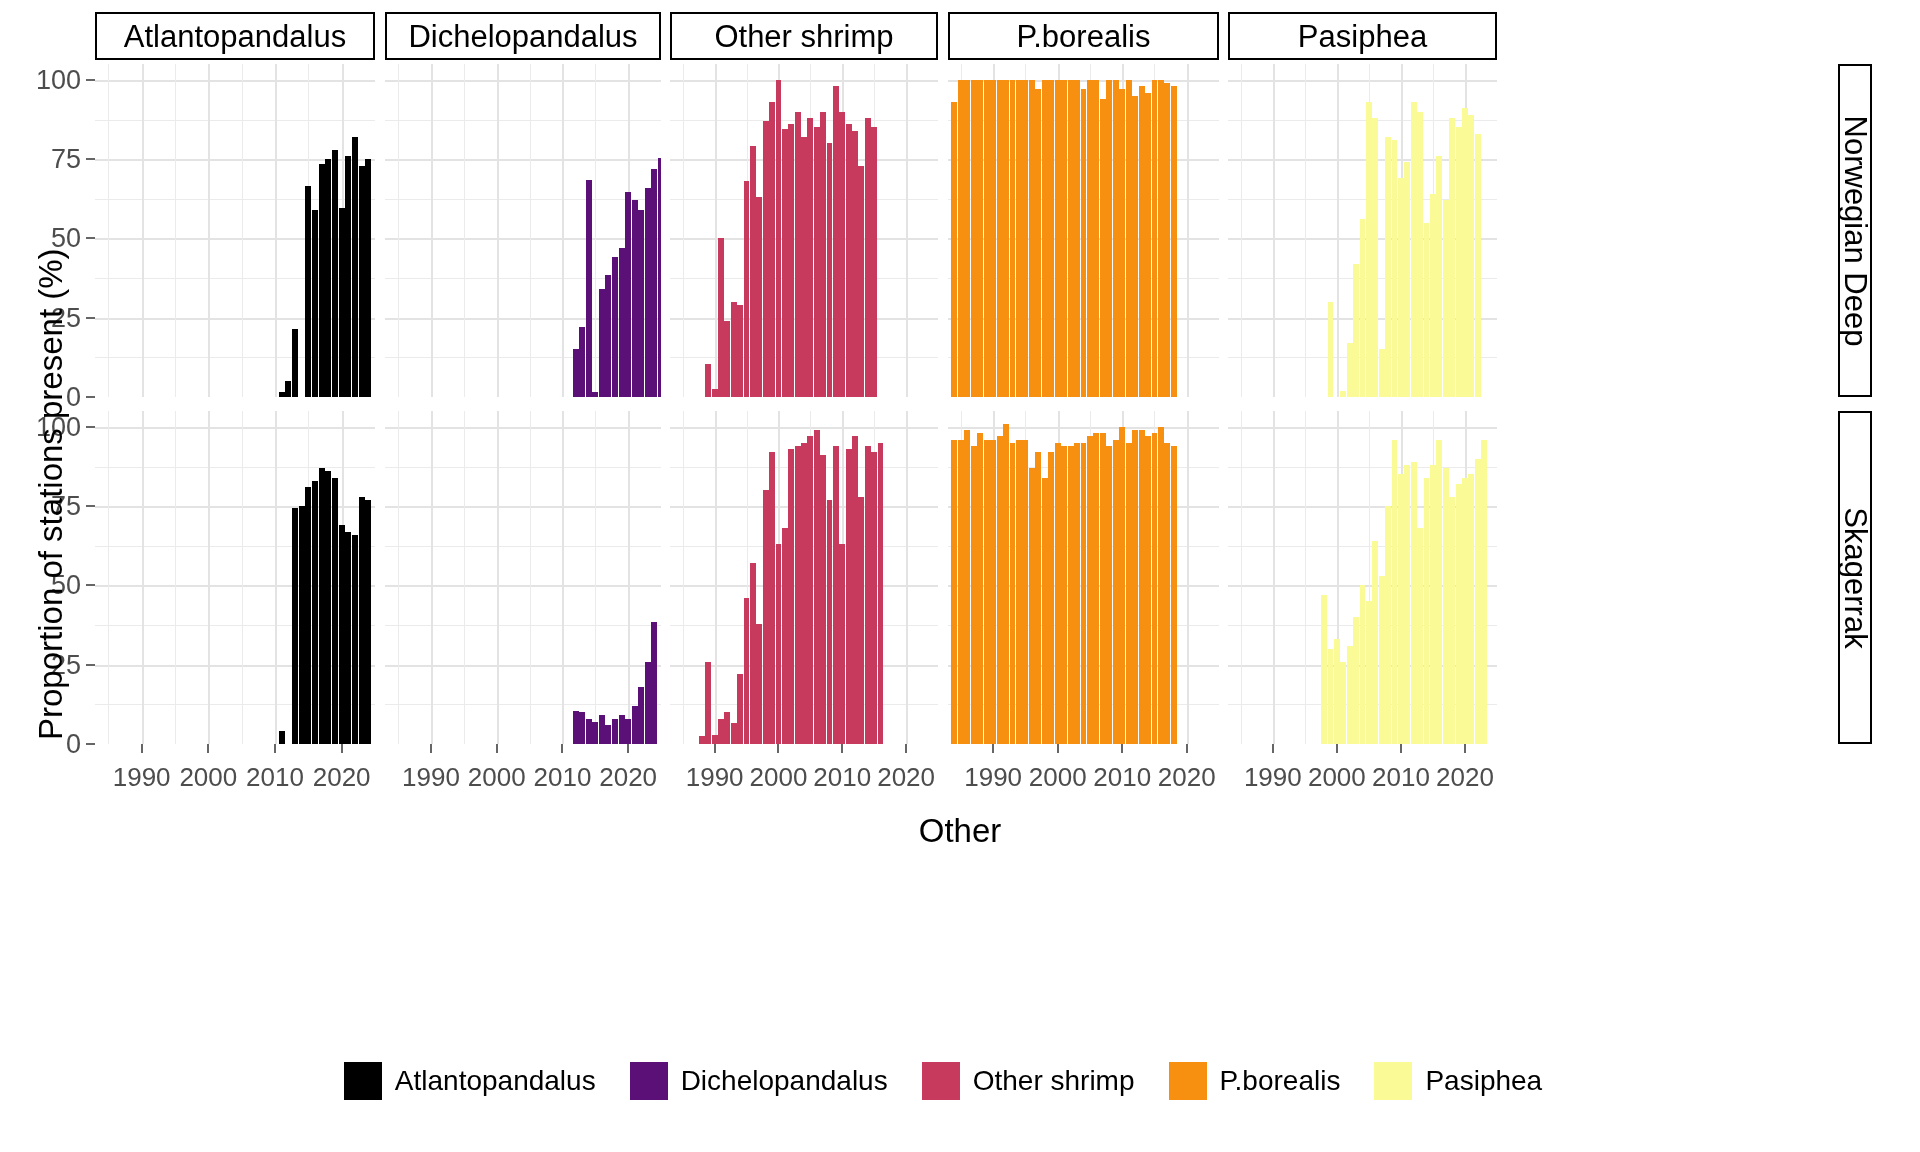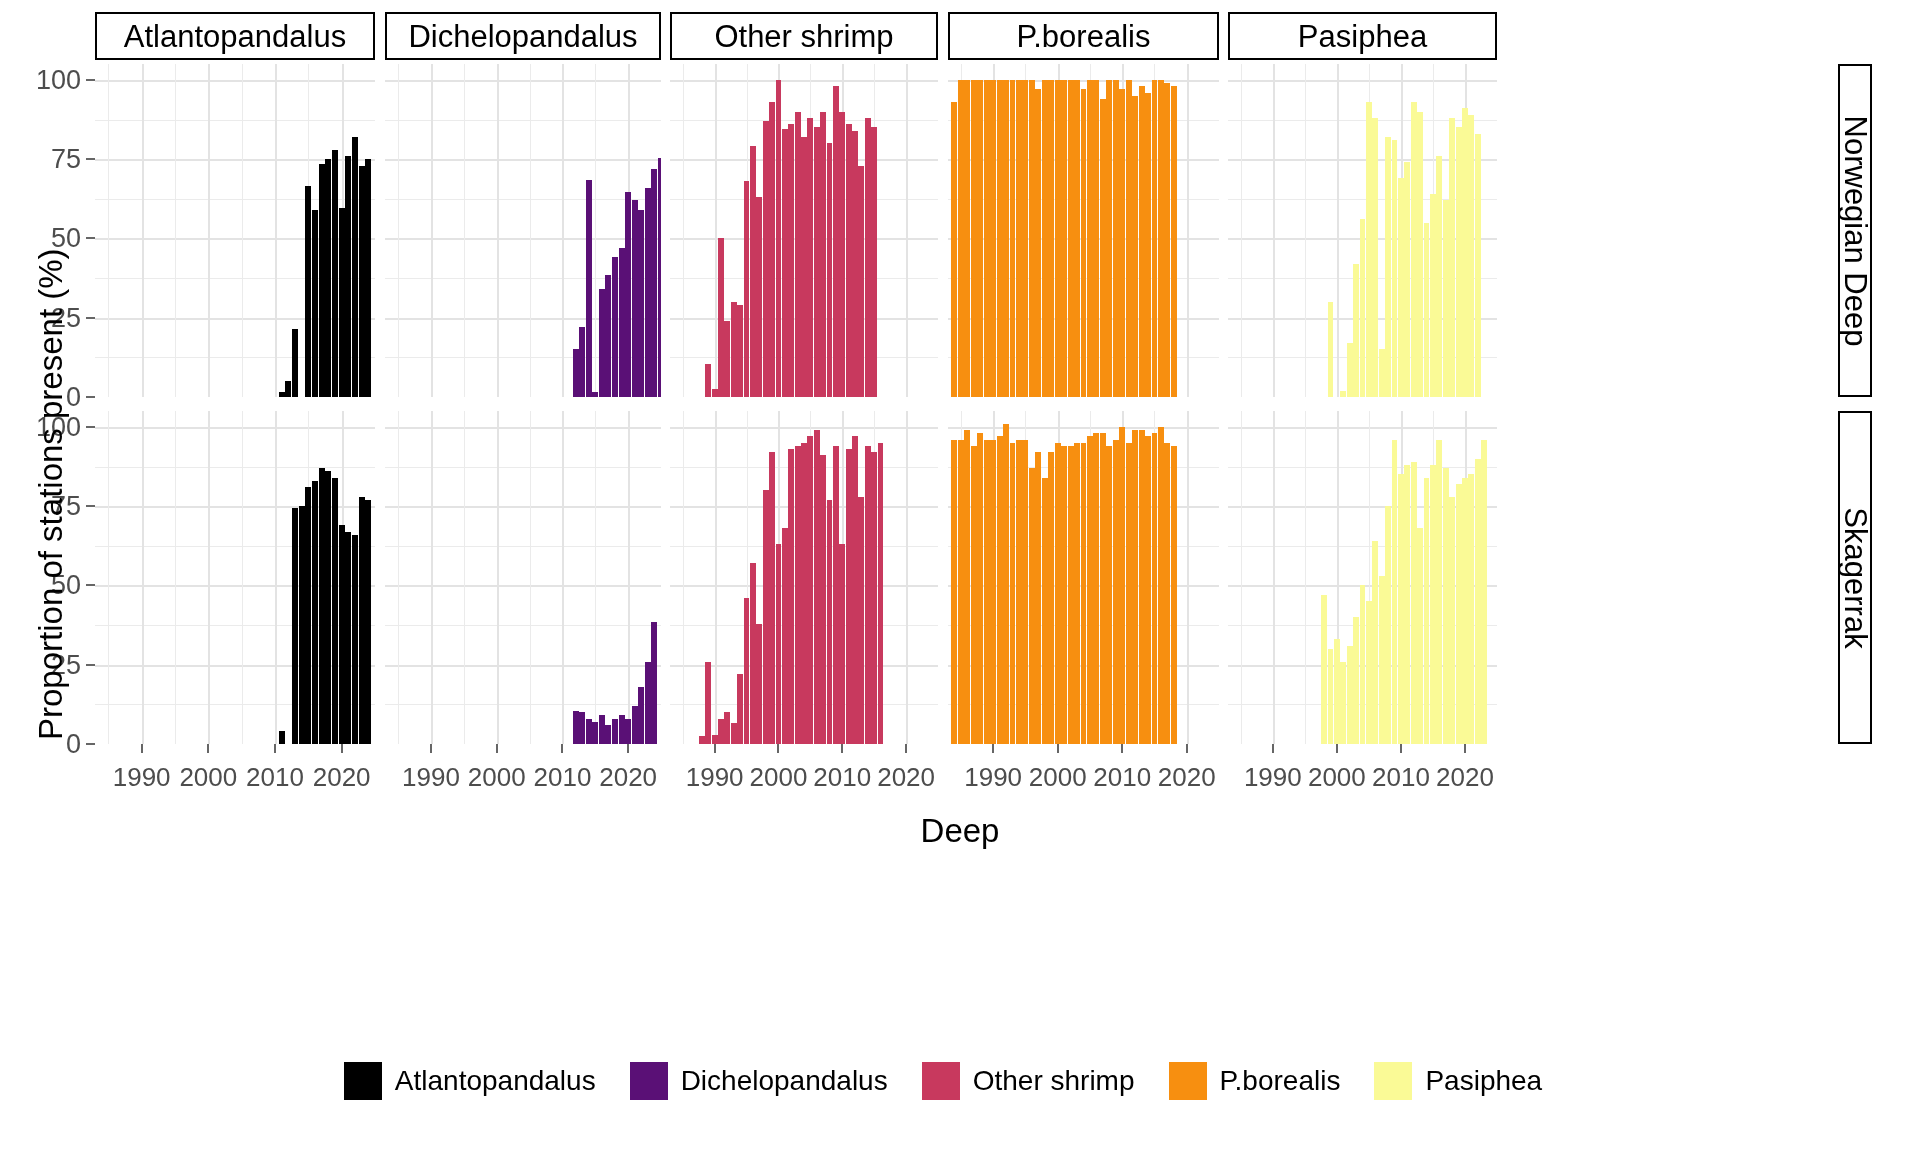--- a/index.html
+++ b/index.html
@@ -521,21 +521,21 @@
     <div class="xtick" style="left: 1186.74px; top: 762px;">2020</div>
     <div class="xtickmark" style="left: 1271.83px; top: 744px;"></div>
     <div class="xtick" style="left: 1272.83px; top: 762px;">1990</div>
     <div class="xtickmark" style="left: 1335.88px; top: 744px;"></div>
     <div class="xtick" style="left: 1336.88px; top: 762px;">2000</div>
     <div class="xtickmark" style="left: 1399.93px; top: 744px;"></div>
     <div class="xtick" style="left: 1400.93px; top: 762px;">2010</div>
     <div class="xtickmark" style="left: 1463.98px; top: 744px;"></div>
     <div class="xtick" style="left: 1464.98px; top: 762px;">2020</div>
     <div class="axis-title-y" style="left: 32px; top: 740px;">Proportion of stations present (%)</div>
-    <div class="axis-title-x" style="left: 0px; width: 1920px; top: 812px;">Deep</div>
+    <div class="axis-title-x" style="left: 0px; width: 1920px; top: 812px;">Other</div>
     <div class="legend" style="left: 0px; width: 1920px; top: 1062px; justify-content: center;">
       <div class="legend-item">
         <span class="legend-key" style="background: rgb(0, 0, 0);"></span>
         <span class="legend-label">Atlantopandalus</span>
       </div>
       <div class="legend-item">
         <span class="legend-key" style="background: rgb(90, 16, 118);"></span>
         <span class="legend-label">Dichelopandalus</span>
       </div>
       <div class="legend-item">

